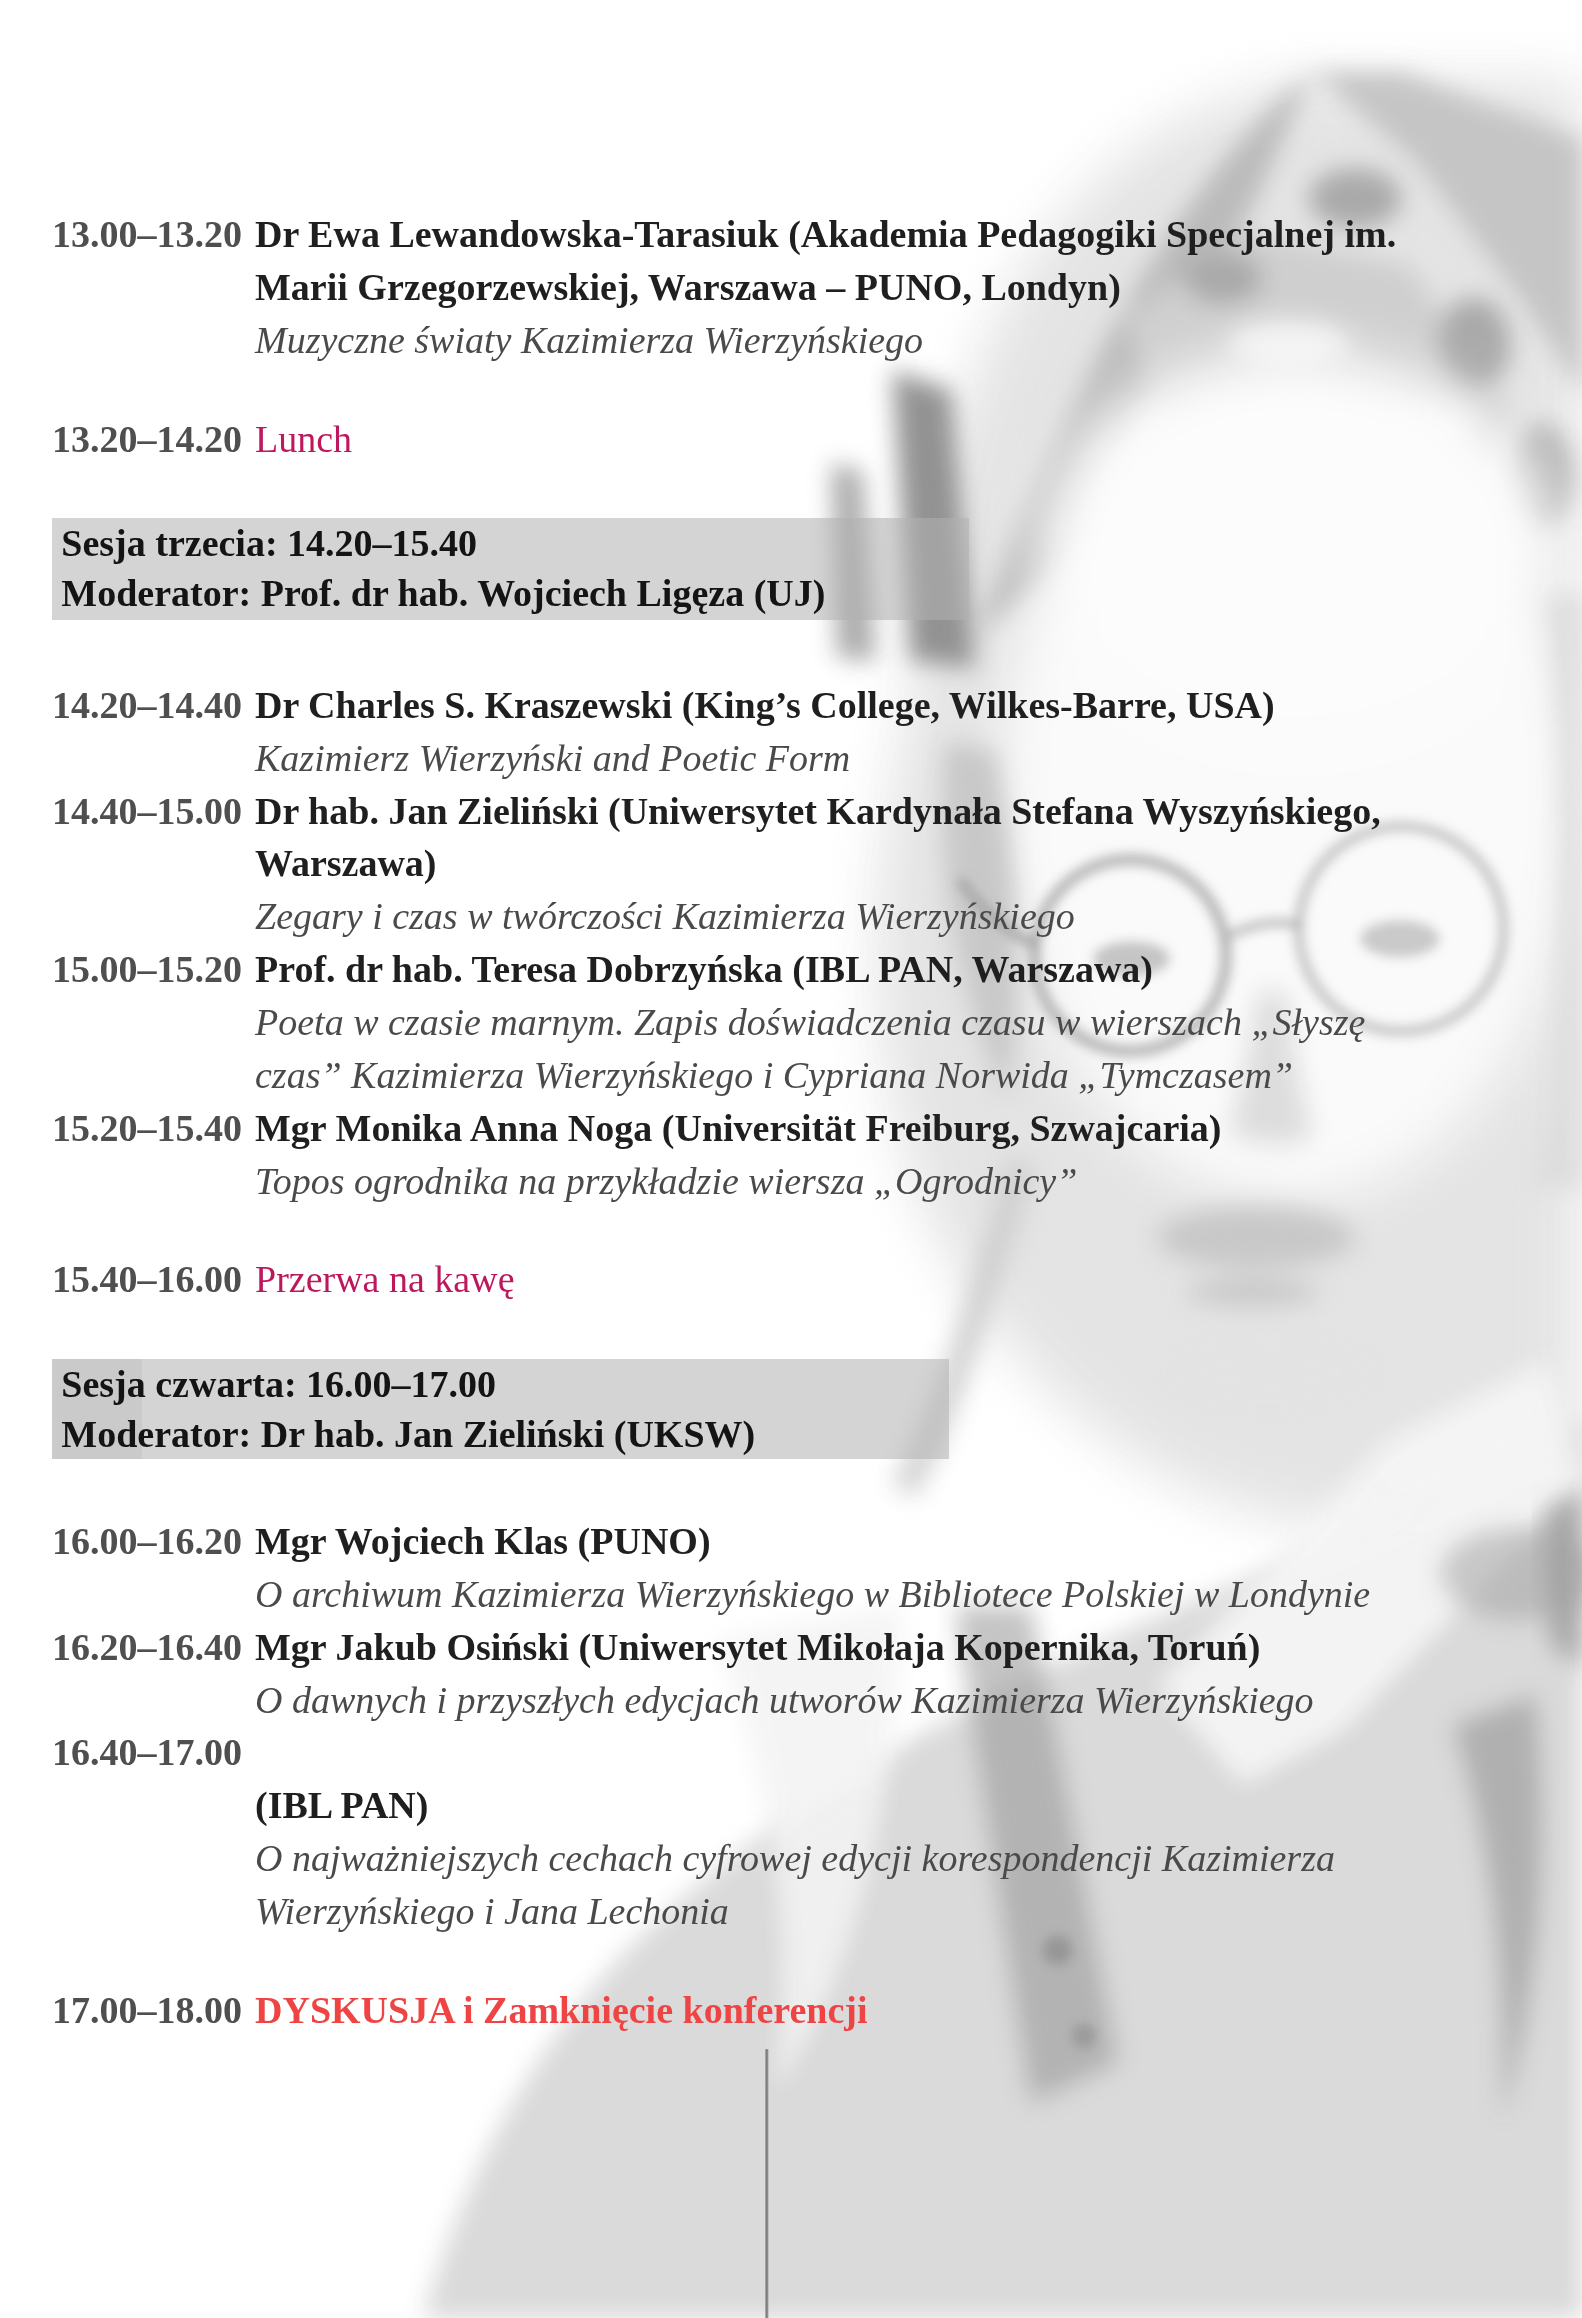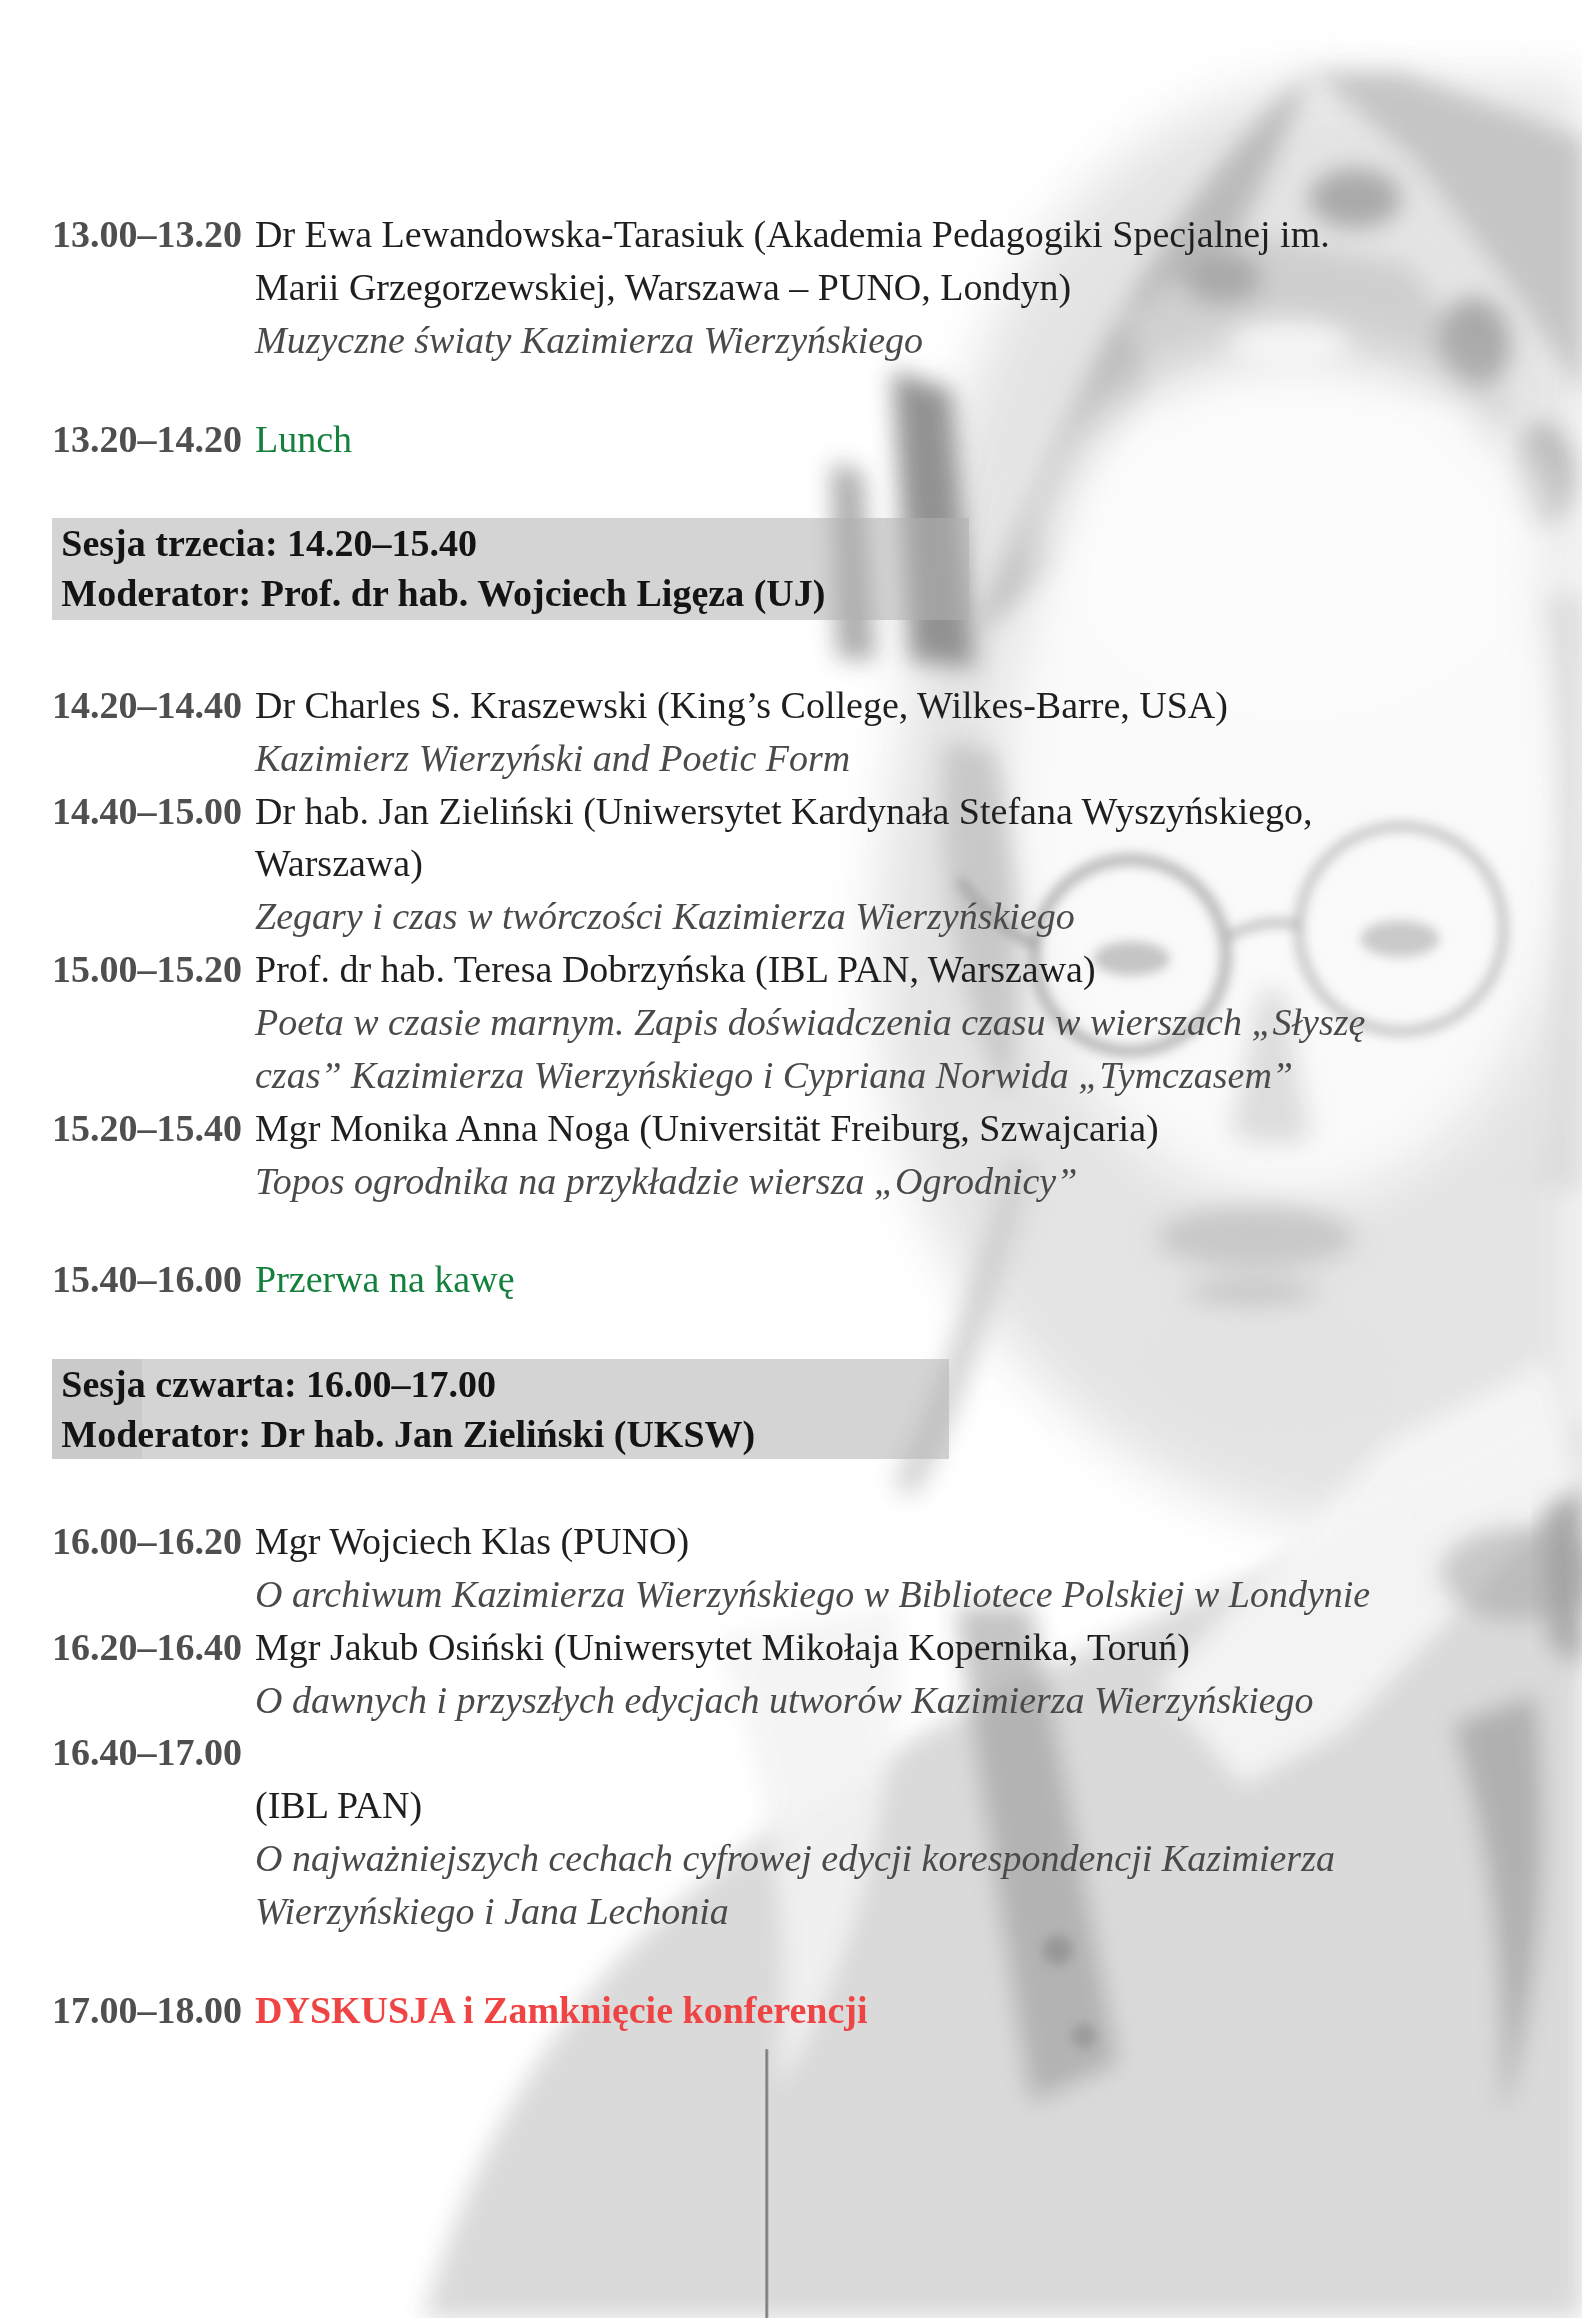--- a/index.html
+++ b/index.html
@@ -15,23 +15,23 @@
   .content{position:absolute;left:12px;top:0;width:100%;height:100%;z-index:1;padding-left:6px;}
   .line{
     position:absolute;
     left:243px;
     height:53px;
     line-height:53px;
     font-size:38px;
     white-space:nowrap;
   }
   .time{left:40px;font-weight:bold;color:#4f4f4f;}
-  .speaker{font-weight:normal;color:#1f1f1f;}
+  .speaker{font-weight:bold;color:#1f1f1f;}
   .title{font-style:italic;font-weight:normal;color:#4a4a4a;}
-  .break-label{color:#15803d;}
+  .break-label{color:#be185d;}
   .closing-label{font-weight:bold;color:#ef4444;}
   .bar{
     position:absolute;
     left:40px;
     background:rgba(176,176,176,0.55);
   }
   .bar .dark-strip{
     position:absolute;left:0;top:0;bottom:0;width:90px;
     background:rgba(0,0,0,0.05);
   }

